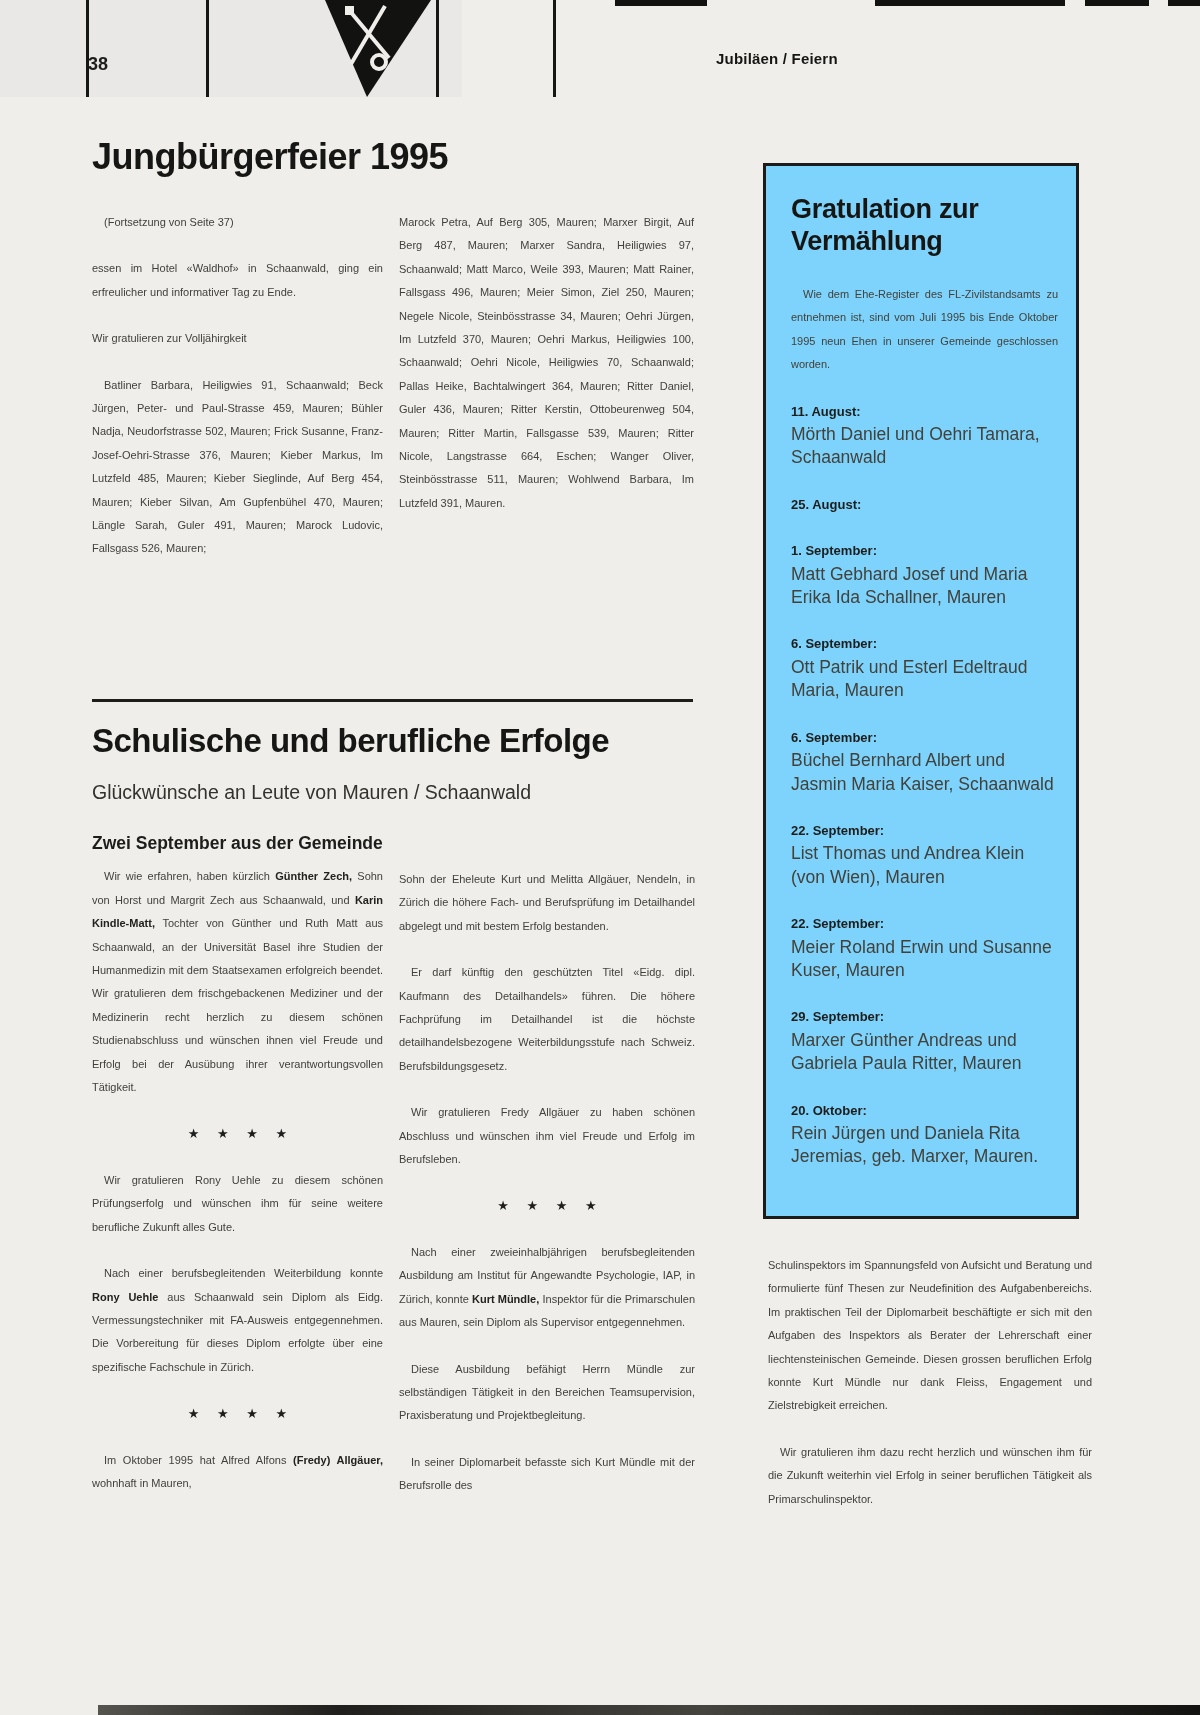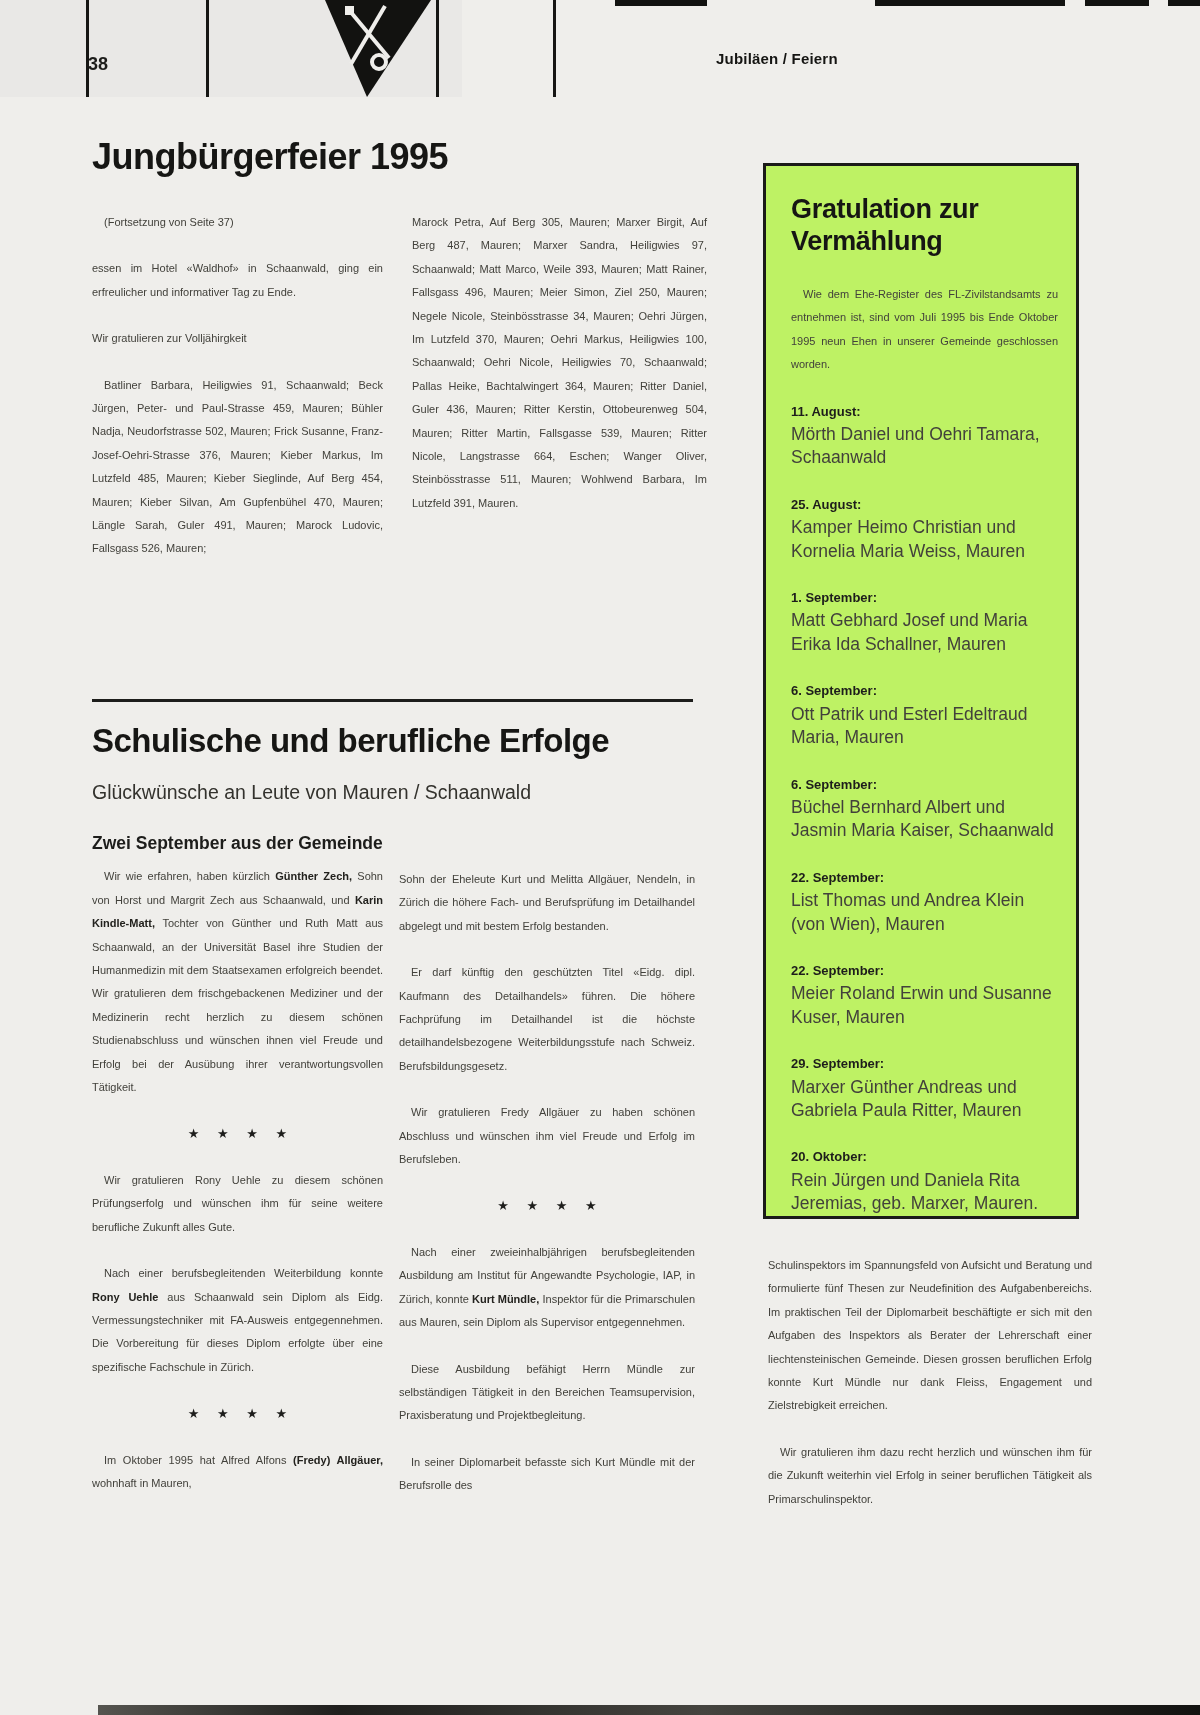--- a/index.html
+++ b/index.html
@@ -27,21 +27,21 @@
   .a2-title{position:absolute;left:92px;top:722px;font-size:33px;font-weight:bold;color:#161614;letter-spacing:-.5px;margin:0;}
   .a2-subtitle{position:absolute;left:92px;top:781px;font-size:19.5px;color:#33322d;margin:0;}
   .divider-rule{position:absolute;left:92px;top:699px;width:601px;height:3px;background:#1d1d1b;}
   .col-heading{margin:0 0 10px 0;font-size:17.5px;line-height:23.4px;font-weight:bold;color:#1d1d1b;}
   .stars{margin:0 0 23px 0;text-align:center;font-size:13px;letter-spacing:7px;color:#1d1d1b;line-height:23.4px;text-indent:7px;}
   b{color:#23221e;}
   
   .marriage-box{
     position:absolute;left:763px;top:163px;width:316px;height:1056px;
     border:3px solid #1b1b19;box-sizing:border-box;
-    padding:27px 18px 0 25px;background:#bef264;
+    padding:27px 18px 0 25px;background:#7dd3fc;
   }
   .box-title{margin:0 0 26px 0;font-size:27px;line-height:32px;font-weight:bold;color:#161614;letter-spacing:-.3px;}
   .entry{margin:0 0 23px 0;}
   .entry-date{font-size:13px;line-height:23.4px;font-weight:bold;color:#1d1d1b;}
   .entry-names{font-size:17.5px;line-height:23.4px;}
 </style>
 </head>
 <body>
 
 <div class="page">
@@ -73,34 +73,33 @@
 
   <h1 class="a1-title">Jungbürgerfeier 1995</h1>
 
   <div class="col" style="left:92px;top:207px;width:291px;">
     <p class="para indent">(Fortsetzung von Seite 37)</p>
     <p class="para">essen im Hotel «Waldhof» in Schaanwald, ging ein erfreulicher und informativer Tag zu Ende.</p>
     <p class="para">Wir gratulieren zur Volljähirgkeit</p>
     <p class="para indent">Batliner Barbara, Heiligwies 91, Schaanwald; Beck Jürgen, Peter- und Paul-Strasse 459, Mauren; Bühler Nadja, Neudorfstrasse 502, Mauren; Frick Susanne, Franz-Josef-Oehri-Strasse 376, Mauren; Kieber Markus, Im Lutzfeld 485, Mauren; Kieber Sieglinde, Auf Berg 454, Mauren; Kieber Silvan, Am Gupfenbühel 470, Mauren; Längle Sarah, Guler 491, Mauren; Marock Ludovic, Fallsgass 526, Mauren;</p>
   </div>
 
-  <div class="col" style="left:412px;top:207px;width:295px;">
+  <div class="col" style="left:399px;top:207px;width:295px;">
     <p class="para">Marock Petra, Auf Berg 305, Mauren; Marxer Birgit, Auf Berg 487, Mauren; Marxer Sandra, Heiligwies 97, Schaanwald; Matt Marco, Weile 393, Mauren; Matt Rainer, Fallsgass 496, Mauren; Meier Simon, Ziel 250, Mauren; Negele Nicole, Steinbösstrasse 34, Mauren; Oehri Jürgen, Im Lutzfeld 370, Mauren; Oehri Markus, Heiligwies 100, Schaanwald; Oehri Nicole, Heiligwies 70, Schaanwald; Pallas Heike, Bachtalwingert 364, Mauren; Ritter Daniel, Guler 436, Mauren; Ritter Kerstin, Ottobeurenweg 504, Mauren; Ritter Martin, Fallsgasse 539, Mauren; Ritter Nicole, Langstrasse 664, Eschen; Wanger Oliver, Steinbösstrasse 511, Mauren; Wohlwend Barbara, Im Lutzfeld 391, Mauren.</p>
   </div>
 
   <aside class="marriage-box">
     <h2 class="box-title">Gratulation zur Vermählung</h2>
     <p class="para indent">Wie dem Ehe-Register des FL-Zivilstandsamts zu entnehmen ist, sind vom Juli 1995 bis Ende Oktober 1995 neun Ehen in unserer Gemeinde geschlossen worden.</p>
     <div class="entry">
       <div class="entry-date">11. August:</div>
       <div class="entry-names">Mörth Daniel und Oehri Tamara, Schaanwald</div>
     </div>
     <div class="entry">
       <div class="entry-date">25. August:</div>
-      <div class="entry-names">Kamper Heimo Christian und Kornelia Maria Weiss, Mauren</div>
     </div>
     <div class="entry">
       <div class="entry-date">1. September:</div>
       <div class="entry-names">Matt Gebhard Josef und Maria Erika Ida Schallner, Mauren</div>
     </div>
     <div class="entry">
       <div class="entry-date">6. September:</div>
       <div class="entry-names">Ott Patrik und Esterl Edeltraud Maria, Mauren</div>
     </div>
     <div class="entry">

